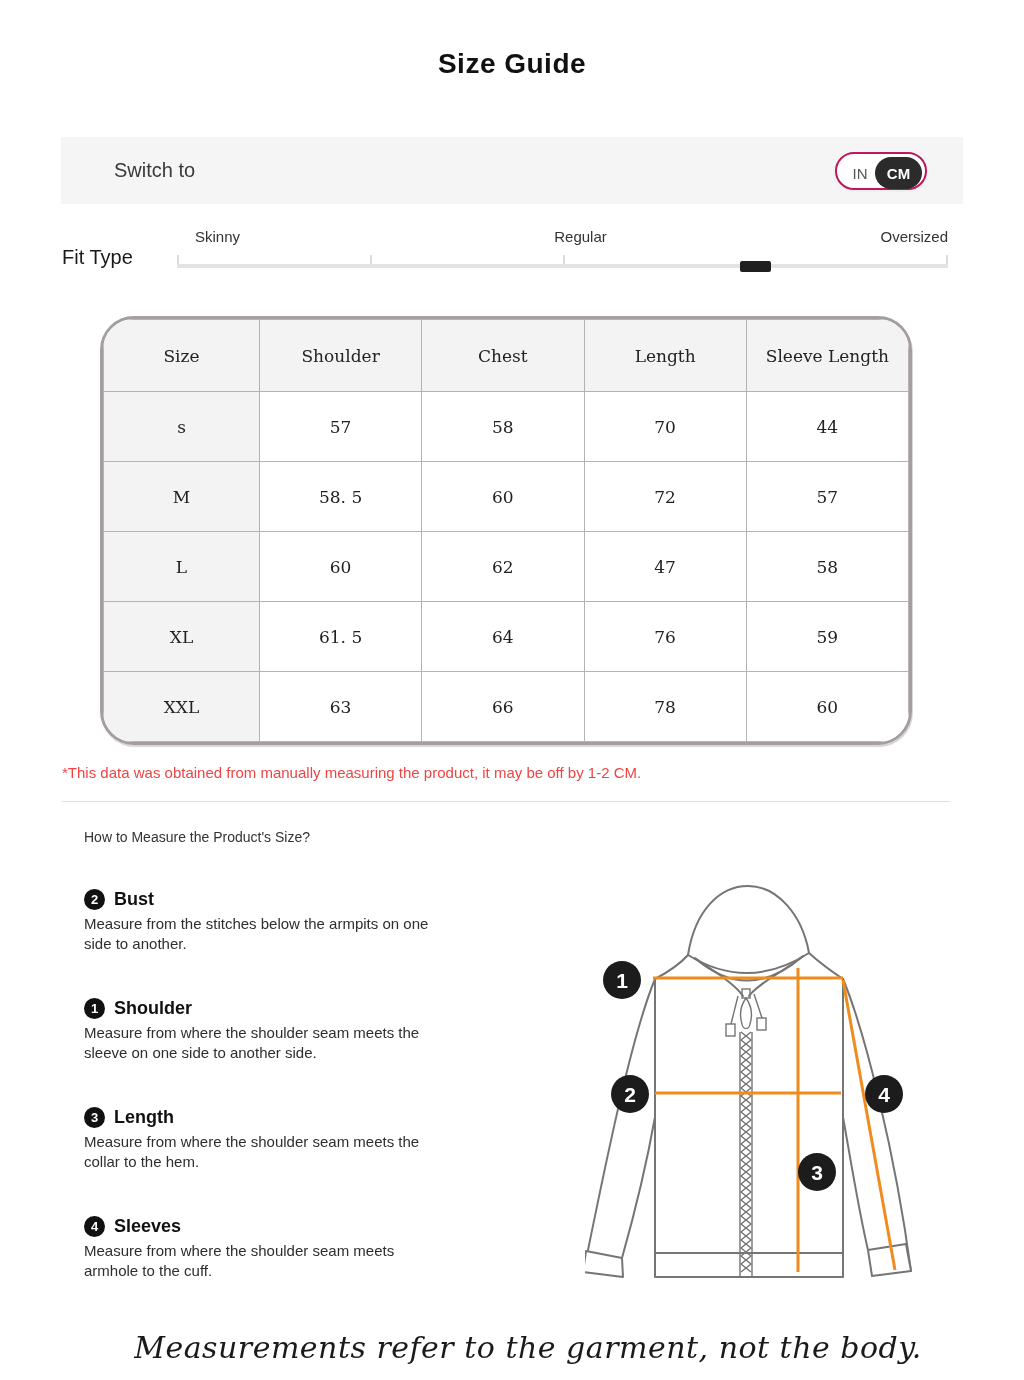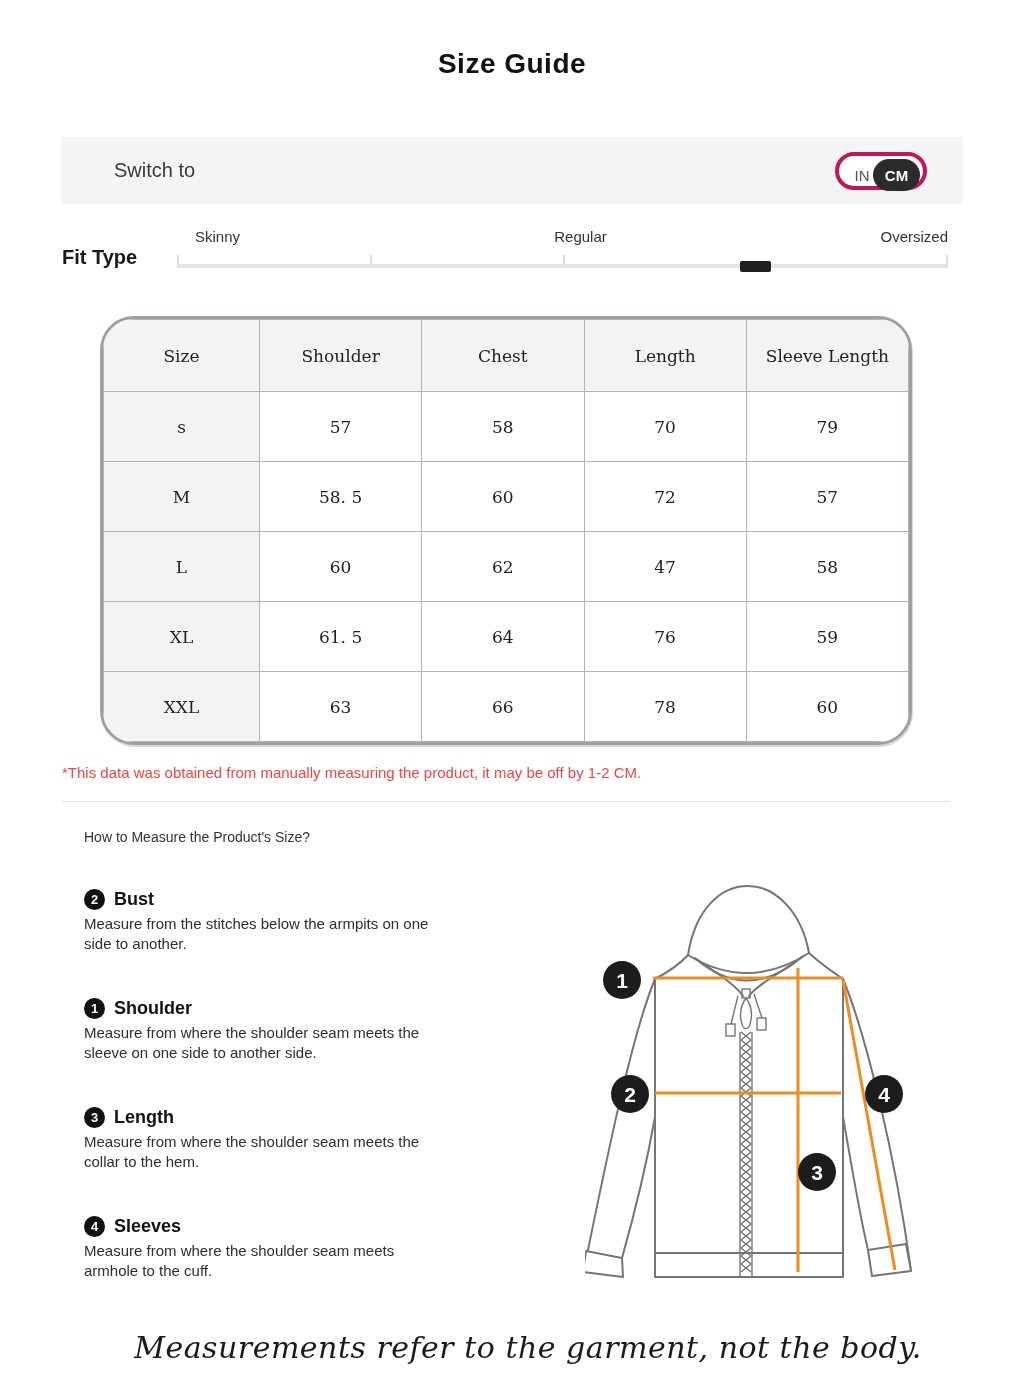--- a/index.html
+++ b/index.html
@@ -22,36 +22,36 @@
   .switch-bar{
     position:absolute;left:61px;top:137px;width:902px;height:67px;
     background:#f5f5f5;
   }
   .switch-label{
     position:absolute;left:21px;top:0;height:67px;display:flex;align-items:center;
     font-size:20px;color:#3a3a3a;margin-left:32px;
   }
   .unit-toggle{
     position:absolute;right:36px;top:15px;width:92px;height:38px;
-    background:#fff;border:4px solid #be185d;border-radius:19px;
+    background:#fff;border:2px solid #be185d;border-radius:19px;
     box-shadow:0 1px 3px rgba(0,0,0,.06);
   }
   .unit-in{
     position:absolute;left:0;top:0;width:46px;height:38px;
     display:flex;align-items:center;justify-content:center;
     font-size:15px;color:#555;
   }
   .unit-cm{
     position:absolute;right:3px;top:3px;width:47px;height:32px;border-radius:16px;
     background:var(--toggle-dark);color:#fff;font-weight:bold;font-size:15px;
     display:flex;align-items:center;justify-content:center;
   }
   
   .fit-label{
-    position:absolute;left:62px;top:246px;font-size:20px;font-weight:bold;color:#1a1a1a;text-align:right;
+    position:absolute;left:62px;top:246px;font-size:20px;font-weight:normal;color:#1a1a1a;text-align:right;
   }
   .fit-scale{position:absolute;left:177px;top:228px;width:771px;height:48px;}
   .fit-name{position:absolute;top:0;font-size:15px;color:#333;white-space:nowrap;margin-left:18px;}
   .fit-name.skinny{left:0;}
   .fit-name.regular{left:50%;transform:translateX(-50%);}
   .fit-name.oversized{right:0;}
   .fit-track{position:absolute;left:0;top:36px;width:771px;height:4px;background:#e3e3e3;}
   .fit-tick{position:absolute;top:27px;width:2px;height:9px;background:#dcdcdc;}
   .fit-marker{
     position:absolute;top:33px;width:31px;height:11px;background:var(--marker-black);
@@ -158,21 +158,21 @@
             <th>Length</th>
             <th>Sleeve Length</th>
           </tr>
         </thead>
       <tbody>
           <tr>
             <td>s</td>
             <td>57</td>
             <td>58</td>
             <td>70</td>
-            <td>79</td>
+            <td>44</td>
           </tr>
           <tr>
             <td>M</td>
             <td>58. 5</td>
             <td>60</td>
             <td>72</td>
             <td>57</td>
           </tr>
           <tr>
             <td>L</td>

